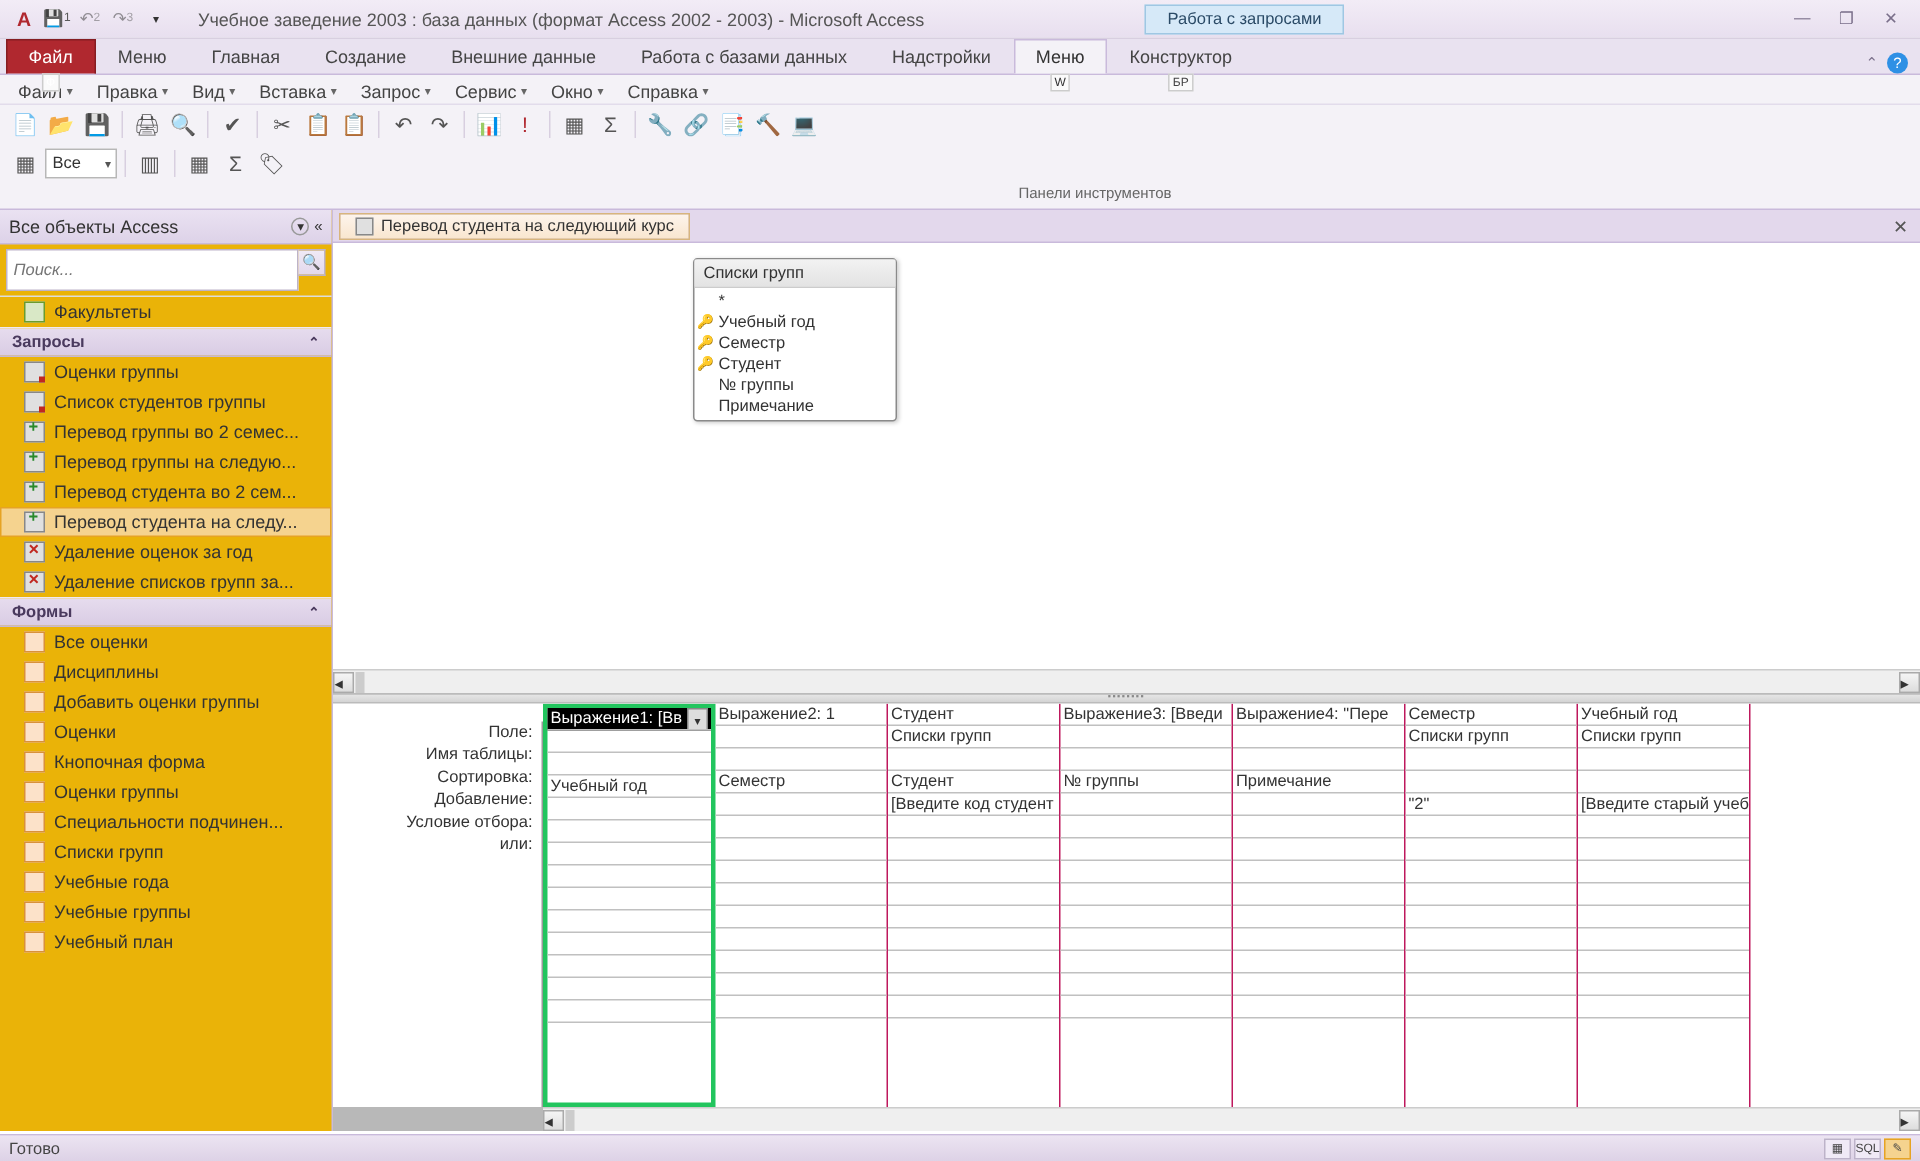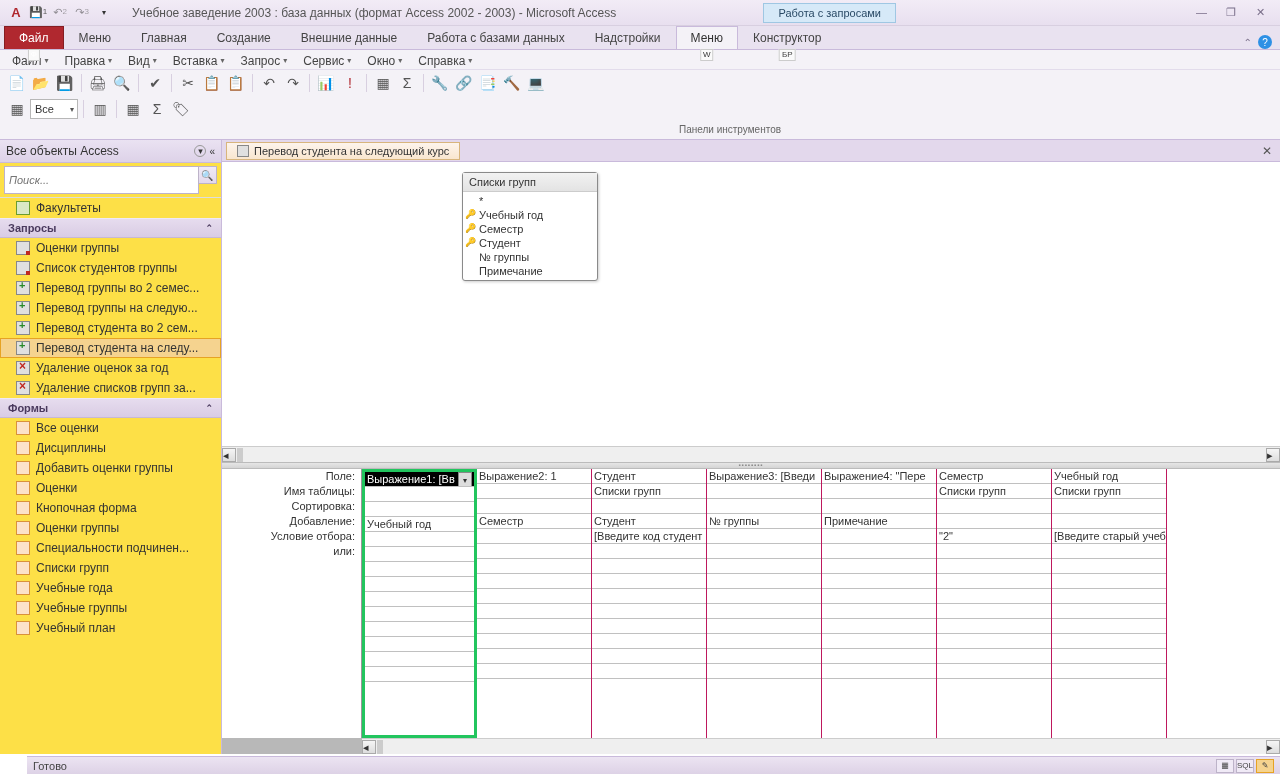--- a/index.html
+++ b/index.html
@@ -30,21 +30,21 @@
   .toolbar { display: flex; align-items: center; height: 26px; background: #f4f2f7; padding: 0 6px; gap: 2px; }
   .tb-btn { width: 22px; height: 22px; display: flex; align-items: center; justify-content: center; border: 1px solid transparent; border-radius: 2px; font-size: 14px; color: #555; }
   .tb-sep { width: 1px; height: 18px; background: #d8cfe0; margin: 0 3px; }
   .tb-combo { height: 20px; border: 1px solid #b7b7b7; background: #fff; display: flex; align-items: center; padding: 0 14px 0 4px; position: relative; font-size: 11px; min-width: 48px; }
   .tb-combo::after { content: "▾"; position: absolute; right: 3px; font-size: 8px; color: #555; }
   .panel-label { text-align: center; font-size: 10px; color: #666; padding: 2px 0 4px; background: #f4f2f7; border-bottom: 1px solid #c9badb; }
   .panel-label-inner { margin-left: 180px; }
   
   .main { display: flex; height: calc(774px - 26px - 24px - 20px - 26px - 26px - 20px - 18px); }
   
-  .navpane { width: 222px; background: #fde047; border-right: 1px solid #c9badb; display: flex; flex-direction: column; }
+  .navpane { width: 222px; background: #eab308; border-right: 1px solid #c9badb; display: flex; flex-direction: column; }
   .nav-header { background: linear-gradient(#eae2f2, #ddd2e8); border-bottom: 1px solid #c9badb; padding: 4px 6px; display: flex; align-items: center; justify-content: space-between; font-size: 12px; color: #333; }
   .nav-header .rt { display: flex; gap: 3px; align-items: center; }
   .nav-search { padding: 3px 4px; border-bottom: 1px solid #ddd; display: flex; }
   .nav-search input { flex: 1; border: 1px solid #bdb3c9; height: 28px; padding: 0 4px; font-style: italic; color: #888; font-size: 11px; }
   .nav-search .sbtn { width: 18px; height: 18px; border: 1px solid #bdb3c9; border-left: none; background: linear-gradient(#f0eaf6, #e3d8ec); display: flex; align-items: center; justify-content: center; font-size: 10px; color: #5a4a6e; }
   .nav-group { background: linear-gradient(#e6dcee, #d9cce4); border-top: 1px solid #efe9f5; border-bottom: 1px solid #c6b8d4; padding: 3px 8px; display: flex; justify-content: space-between; align-items: center; font-weight: bold; color: #4a3a5e; }
   .nav-item { display: flex; align-items: flex-end; gap: 6px; padding: 3px 8px 3px 16px; font-size: 12px; color: #333; white-space: nowrap; overflow: hidden; text-overflow: ellipsis; }
   .nav-item.selected { background: #f5d38f; border: 1px solid #e6a324; padding: 2px 7px 2px 15px; }
   .obj-ico { width: 14px; height: 14px; display: inline-block; flex-shrink: 0; }
   .ico-table { background: #d9e8c6; border: 1px solid #6a9c2f; }
@@ -68,31 +68,31 @@
   .table-box { position: absolute; left: 240px; top: 10px; width: 136px; background: #fff; border: 1px solid #8a8a8a; border-radius: 3px; box-shadow: 1px 1px 3px rgba(0,0,0,0.2); }
   .table-box-title { background: linear-gradient(#f2f2f2, #e3e3e3); padding: 3px 6px; font-size: 11px; border-bottom: 1px solid #ccc; }
   .table-box ul { list-style: none; padding: 2px 0; }
   .table-box li { padding: 1px 6px 1px 16px; font-size: 11px; position: relative; }
   .table-box li.key::before { content: "🔑"; position: absolute; left: 2px; font-size: 9px; }
   .hscroll-top { height: 16px; background: #efefef; border-top: 1px solid #ccc; display: flex; align-items: center; }
   .hscroll-thumb { width: 14px; height: 14px; background: linear-gradient(#f5f5f5, #ddd); border: 1px solid #aaa; }
   .splitter { height: 7px; background: linear-gradient(#e6e6e6, #d4d4d4); border-top: 1px solid #bbb; border-bottom: 1px solid #bbb; text-align: center; font-size: 6px; color: #888; line-height: 5px; letter-spacing: 1px; }
   
   .grid-wrap { flex: 1; background: #fff; display: flex; overflow: hidden; }
-  .grid-labels { width: 140px; text-align: right; padding-right: 6px; border-right: 1px solid #999; }
+  .grid-labels { width: 140px; text-align: right; padding-right: 6px; border-right: 1px solid #999; margin-top: 12px; }
   .grid-labels div { height: 15px; line-height: 15px; font-size: 11px; }
   .grid-cols { display: flex; flex: 1; overflow: hidden; }
   .gcol { width: 115px; border-right: 1px solid #be185d; }
   .gcol.first { border: 3px solid #22c55e; }
   .gcell { height: 15px; line-height: 15px; font-size: 11px; padding: 0 2px; border-bottom: 1px solid #c0c0c0; white-space: nowrap; overflow: hidden; }
   .gcol.first .gcell.hdr { background: #000; color: #fff; position: relative; }
   .gcol.first .gcell.hdr::after { content: "▾"; position: absolute; right: 2px; background: #ddd; color: #333; width: 12px; text-align: center; font-size: 8px; border: 1px solid #888; }
   .hscroll-bottom { height: 16px; background: #efefef; border-top: 1px solid #ccc; display: flex; align-items: center; }
   
-  .statusbar { position: absolute; bottom: 0; left: 0; right: 0; height: 18px; background: linear-gradient(#ece4f2, #ddd2e6); border-top: 1px solid #c9badb; display: flex; align-items: center; padding: 0 6px; font-size: 11px; color: #444; margin-left: 27px; }
+  .statusbar { position: absolute; bottom: 0; left: 0; right: 0; height: 18px; background: linear-gradient(#ece4f2, #ddd2e6); border-top: 1px solid #c9badb; display: flex; align-items: center; padding: 0 6px; font-size: 11px; color: #444; }
   .statusbar .right { margin-left: auto; display: flex; gap: 2px; }
   .view-btn { width: 18px; height: 14px; border: 1px solid #bdb3c9; background: #f0eaf6; font-size: 8px; display: flex; align-items: center; justify-content: center; }
 </style>
 </head>
 <body>
 
 <div class="titlebar">
   <div class="qat">
     <div class="qat-btn">
         <span style="color:#b0282f;font-weight:bold;font-size:13px">A</span>

